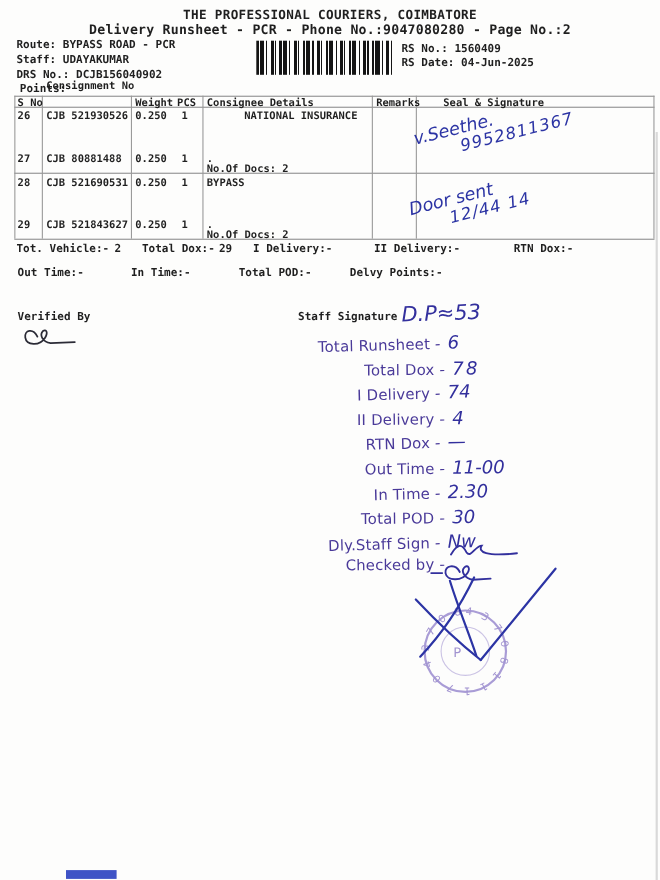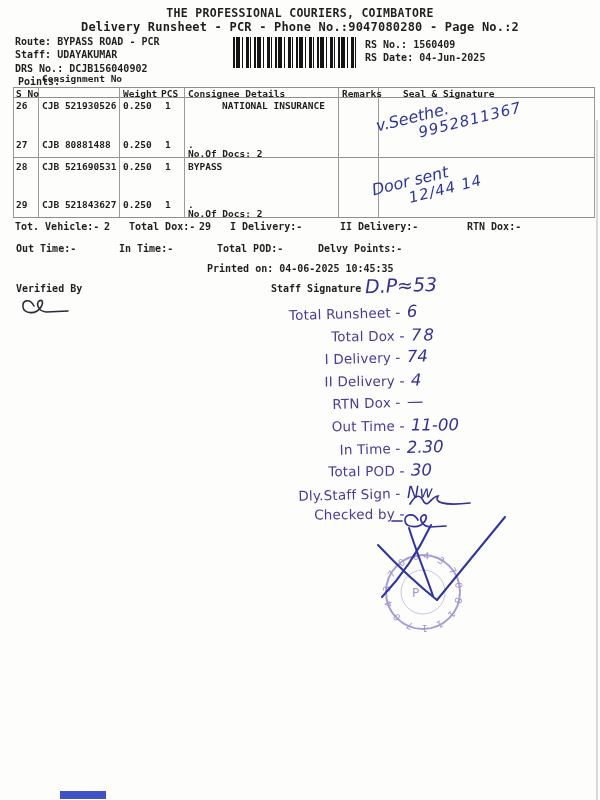--- a/index.html
+++ b/index.html
@@ -126,21 +126,20 @@
   <div class="abs printed" style="left:199px; top:221px;">29</div>
   <div class="abs printed" style="left:230px; top:221px;">I Delivery:-</div>
   <div class="abs printed" style="left:340px; top:221px;">II Delivery:-</div>
   <div class="abs printed" style="left:467px; top:221px;">RTN Dox:-</div>
 
   <div class="abs printed" style="left:16px;  top:243px;">Out Time:-</div>
   <div class="abs printed" style="left:119px; top:243px;">In Time:-</div>
   <div class="abs printed" style="left:217px; top:243px;">Total POD:-</div>
   <div class="abs printed" style="left:318px; top:243px;">Delvy Points:-</div>
 
-  <div class="abs printed" style="left:207px; top:263px;">Printed on: 04-06-2025 10:45:35</div>
 
   <div class="abs printed" style="left:16px;  top:283px;">Verified By</div>
   <div class="abs printed" style="left:271px; top:283px;">Staff Signature</div>
   <div class="abs hw" style="left:365px; top:274px; font-size:19px; transform:rotate(-2deg); color:#33309d;">D.P≈53</div>
 
   <svg class="abs" style="left:20px; top:292px;" width="60" height="28" viewBox="0 0 60 28">
     <path d="M14,14 C10,6 2,8 3,15 C4,22 16,23 21,15 C24,10 22,7 19,9 C16,12 18,19 26,20 L48,19" fill="none" stroke="#2b2b36" stroke-width="1.6" stroke-linecap="round"></path>
   </svg>
 
   <div class="summary">

